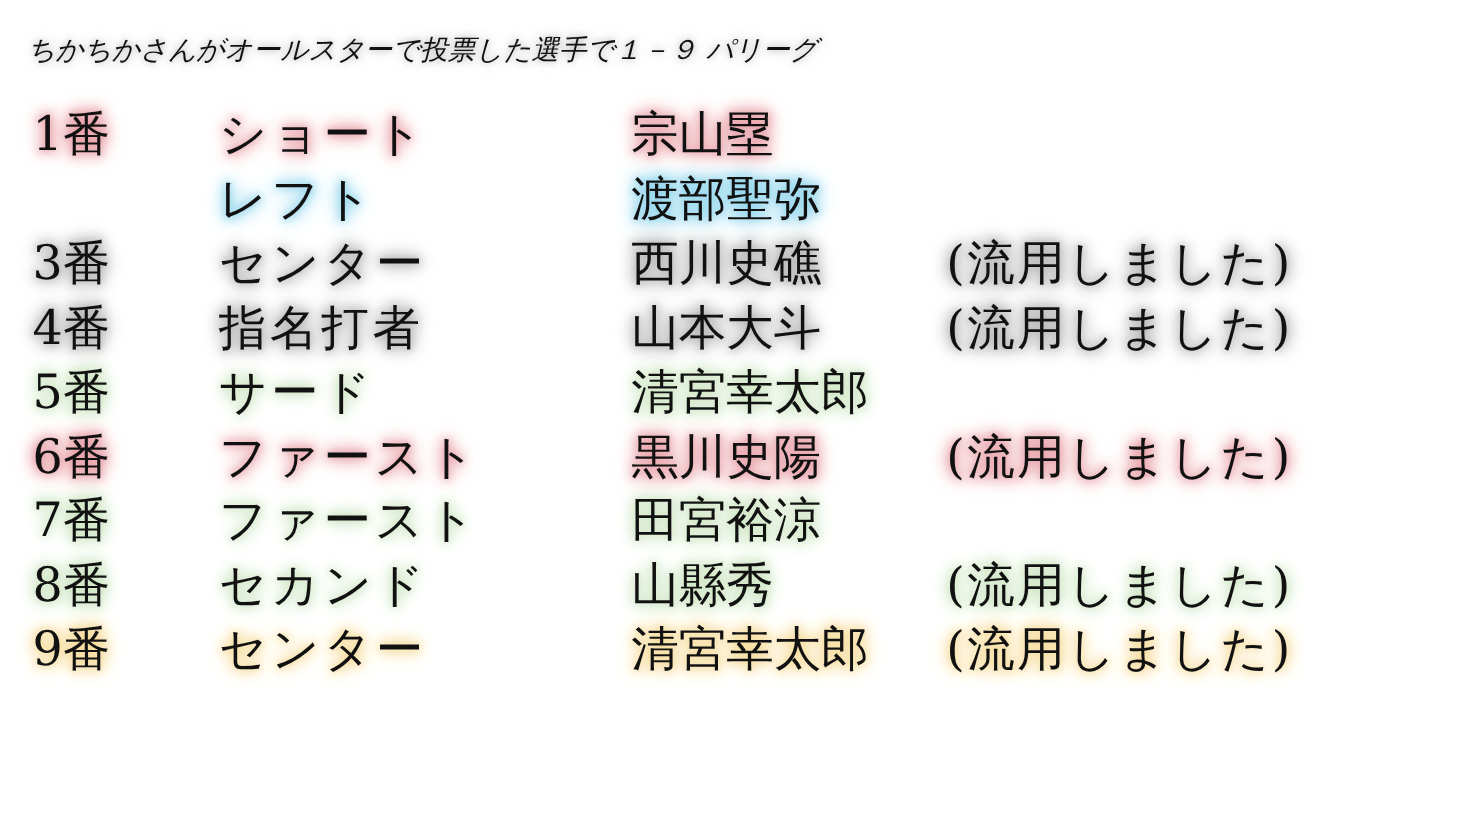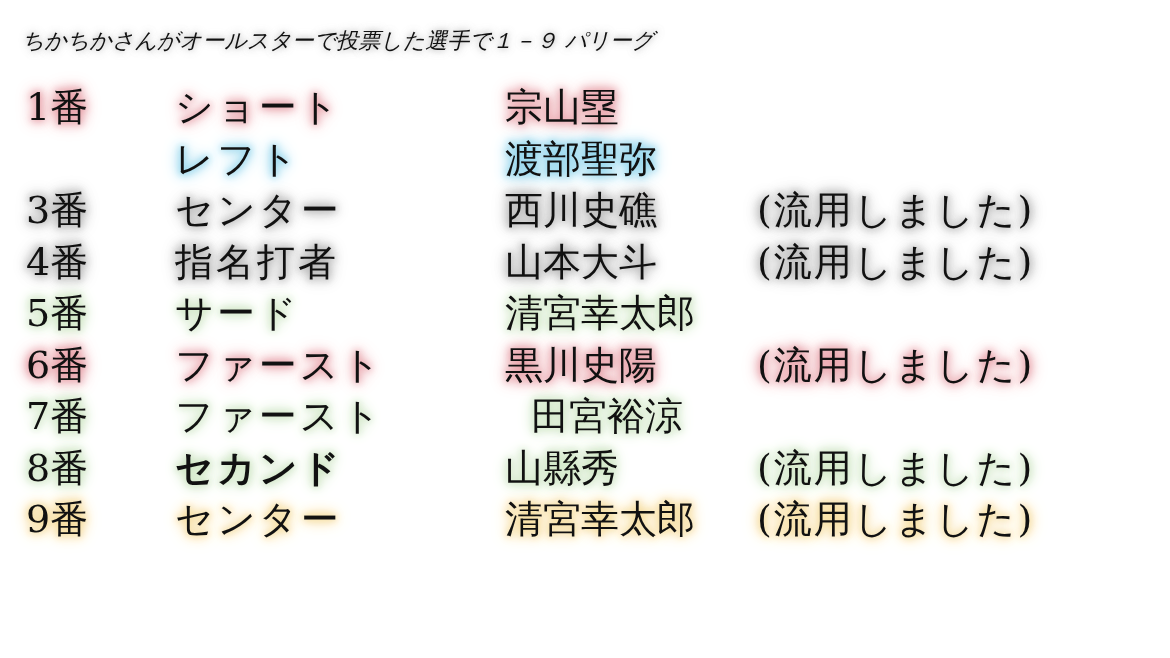--- a/index.html
+++ b/index.html
@@ -85,26 +85,26 @@
   </div>
   <div class="row">
     <span class="cell c-order" style="text-shadow: rgb(232, 160, 168) 0px 0px 6px, rgb(232, 160, 168) 0px 0px 10px, rgb(232, 160, 168) 0px 0px 14px, rgb(232, 160, 168) 0px 0px 18px;">6番</span>
     <span class="cell c-pos" style="text-shadow: rgb(232, 160, 168) 0px 0px 6px, rgb(232, 160, 168) 0px 0px 10px, rgb(232, 160, 168) 0px 0px 14px, rgb(232, 160, 168) 0px 0px 18px;">ファースト</span>
     <span class="cell c-name" style="text-shadow: rgb(232, 160, 168) 0px 0px 6px, rgb(232, 160, 168) 0px 0px 10px, rgb(232, 160, 168) 0px 0px 14px, rgb(232, 160, 168) 0px 0px 18px;">黒川史陽</span>
     <span class="cell c-note" style="text-shadow: rgb(232, 160, 168) 0px 0px 6px, rgb(232, 160, 168) 0px 0px 10px, rgb(232, 160, 168) 0px 0px 14px, rgb(232, 160, 168) 0px 0px 18px;">(流用しました)</span>
   </div>
   <div class="row">
     <span class="cell c-order" style="text-shadow: rgb(207, 230, 196) 0px 0px 6px, rgb(207, 230, 196) 0px 0px 10px, rgb(207, 230, 196) 0px 0px 14px, rgb(207, 230, 196) 0px 0px 18px;">7番</span>
     <span class="cell c-pos" style="text-shadow: rgb(207, 230, 196) 0px 0px 6px, rgb(207, 230, 196) 0px 0px 10px, rgb(207, 230, 196) 0px 0px 14px, rgb(207, 230, 196) 0px 0px 18px;">ファースト</span>
-    <span class="cell c-name" style="text-shadow: rgb(207, 230, 196) 0px 0px 6px, rgb(207, 230, 196) 0px 0px 10px, rgb(207, 230, 196) 0px 0px 14px, rgb(207, 230, 196) 0px 0px 18px; margin-left: 26px;">田宮裕涼</span>
+    <span class="cell c-name" style="text-shadow: rgb(207, 230, 196) 0px 0px 6px, rgb(207, 230, 196) 0px 0px 10px, rgb(207, 230, 196) 0px 0px 14px, rgb(207, 230, 196) 0px 0px 18px;">田宮裕涼</span>
     <span class="cell c-note" style="text-shadow: rgb(207, 230, 196) 0px 0px 6px, rgb(207, 230, 196) 0px 0px 10px, rgb(207, 230, 196) 0px 0px 14px, rgb(207, 230, 196) 0px 0px 18px;"></span>
   </div>
   <div class="row">
     <span class="cell c-order" style="text-shadow: rgb(207, 230, 196) 0px 0px 6px, rgb(207, 230, 196) 0px 0px 10px, rgb(207, 230, 196) 0px 0px 14px, rgb(207, 230, 196) 0px 0px 18px;">8番</span>
-    <span class="cell c-pos" style="text-shadow: rgb(207, 230, 196) 0px 0px 6px, rgb(207, 230, 196) 0px 0px 10px, rgb(207, 230, 196) 0px 0px 14px, rgb(207, 230, 196) 0px 0px 18px; font-weight: bold;">セカンド</span>
+    <span class="cell c-pos" style="text-shadow: rgb(207, 230, 196) 0px 0px 6px, rgb(207, 230, 196) 0px 0px 10px, rgb(207, 230, 196) 0px 0px 14px, rgb(207, 230, 196) 0px 0px 18px;">セカンド</span>
     <span class="cell c-name" style="text-shadow: rgb(207, 230, 196) 0px 0px 6px, rgb(207, 230, 196) 0px 0px 10px, rgb(207, 230, 196) 0px 0px 14px, rgb(207, 230, 196) 0px 0px 18px;">山縣秀</span>
     <span class="cell c-note" style="text-shadow: rgb(207, 230, 196) 0px 0px 6px, rgb(207, 230, 196) 0px 0px 10px, rgb(207, 230, 196) 0px 0px 14px, rgb(207, 230, 196) 0px 0px 18px;">(流用しました)</span>
   </div>
   <div class="row">
     <span class="cell c-order" style="text-shadow: rgb(246, 220, 156) 0px 0px 6px, rgb(246, 220, 156) 0px 0px 10px, rgb(246, 220, 156) 0px 0px 14px, rgb(246, 220, 156) 0px 0px 18px;">9番</span>
     <span class="cell c-pos" style="text-shadow: rgb(246, 220, 156) 0px 0px 6px, rgb(246, 220, 156) 0px 0px 10px, rgb(246, 220, 156) 0px 0px 14px, rgb(246, 220, 156) 0px 0px 18px;">センター</span>
     <span class="cell c-name" style="text-shadow: rgb(246, 220, 156) 0px 0px 6px, rgb(246, 220, 156) 0px 0px 10px, rgb(246, 220, 156) 0px 0px 14px, rgb(246, 220, 156) 0px 0px 18px;">清宮幸太郎</span>
     <span class="cell c-note" style="text-shadow: rgb(246, 220, 156) 0px 0px 6px, rgb(246, 220, 156) 0px 0px 10px, rgb(246, 220, 156) 0px 0px 14px, rgb(246, 220, 156) 0px 0px 18px;">(流用しました)</span>
   </div>
 </div>

